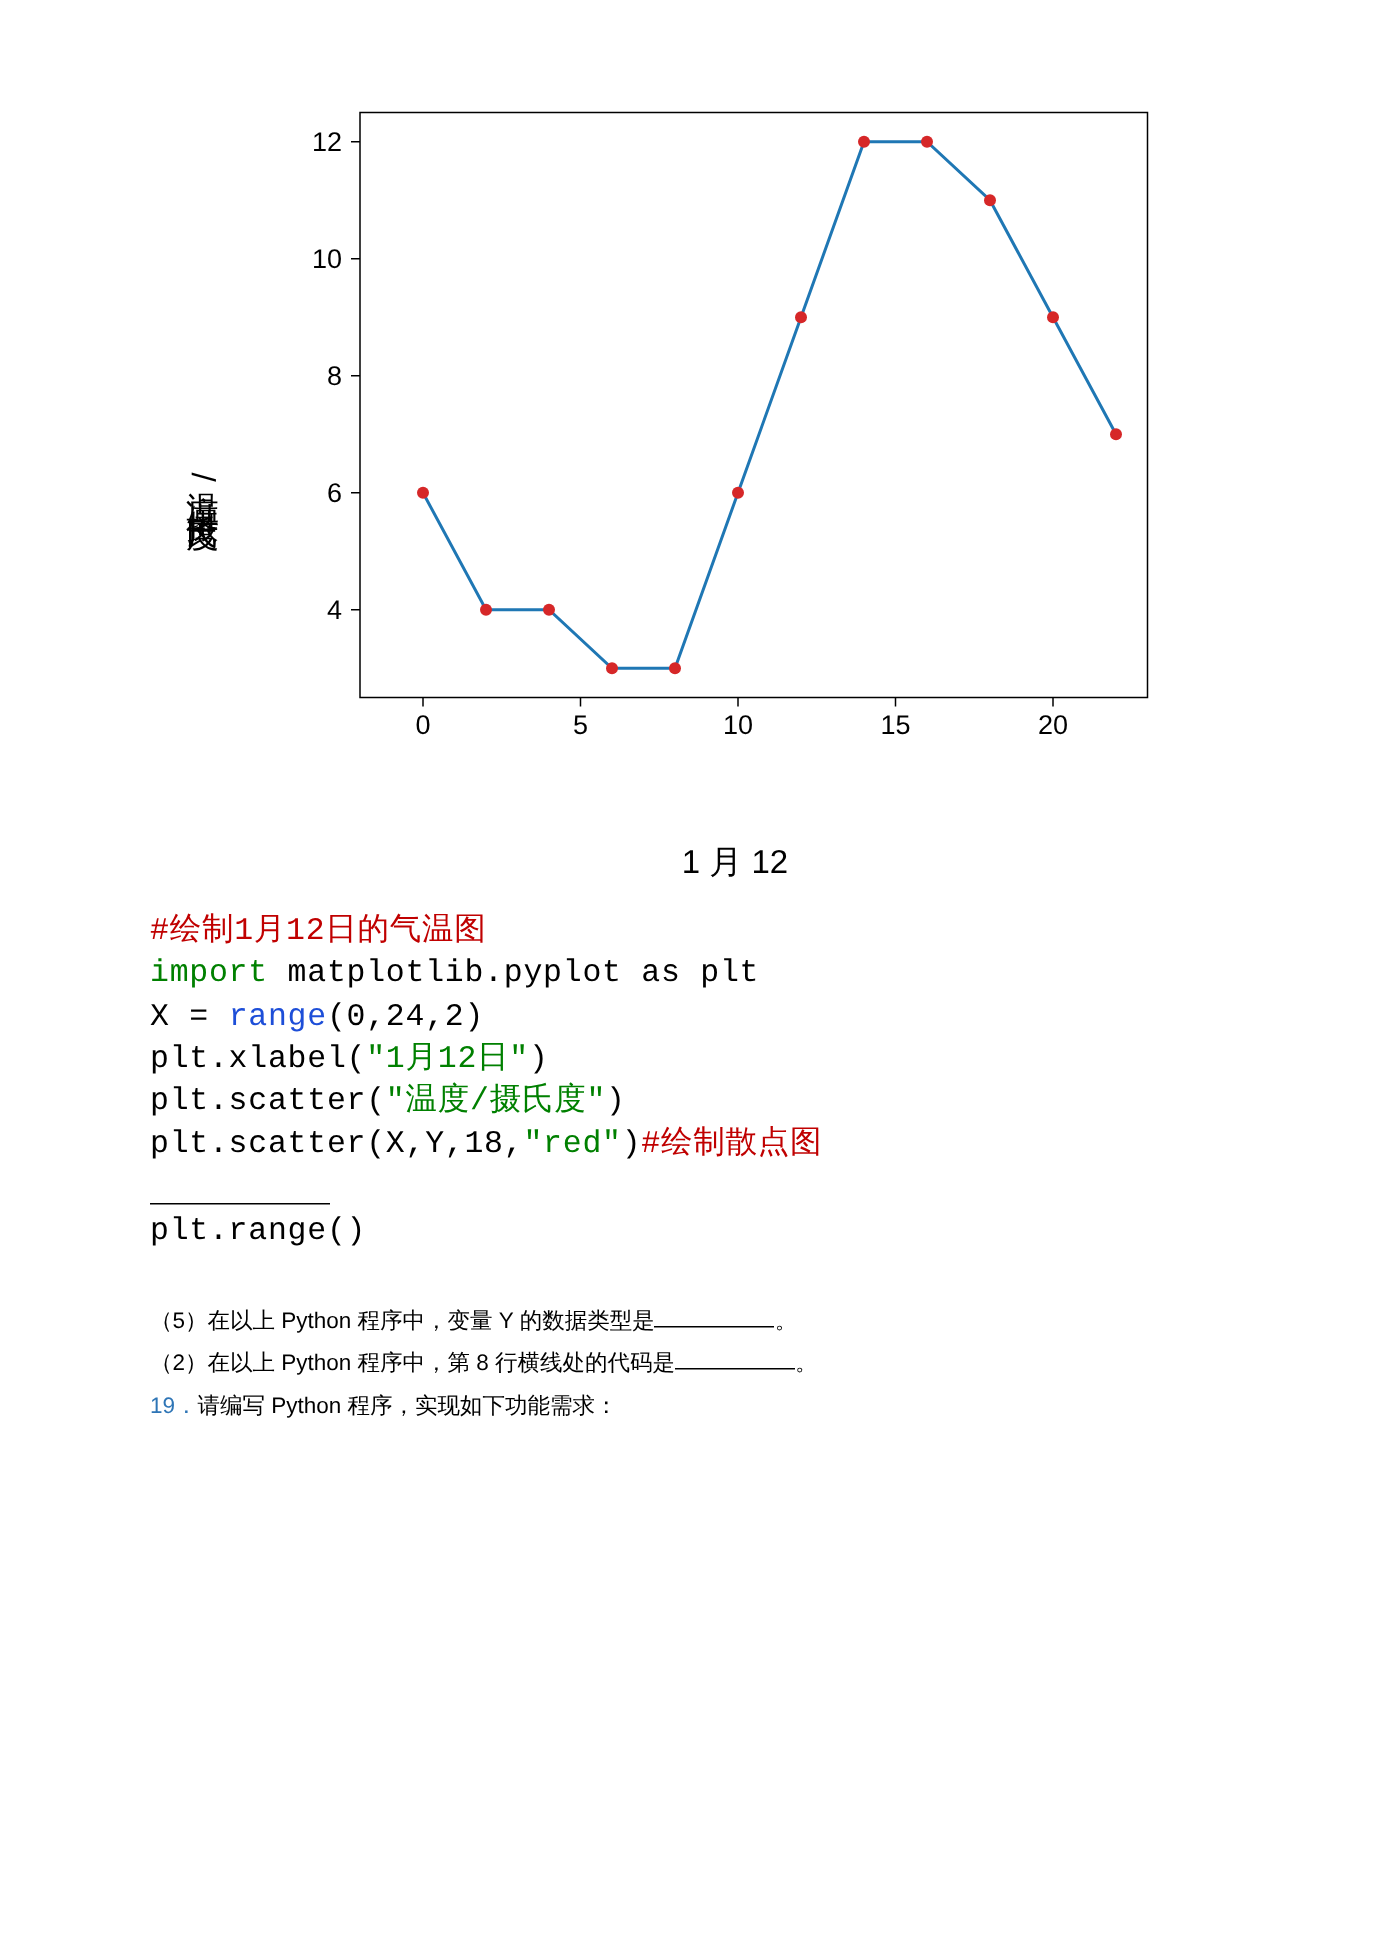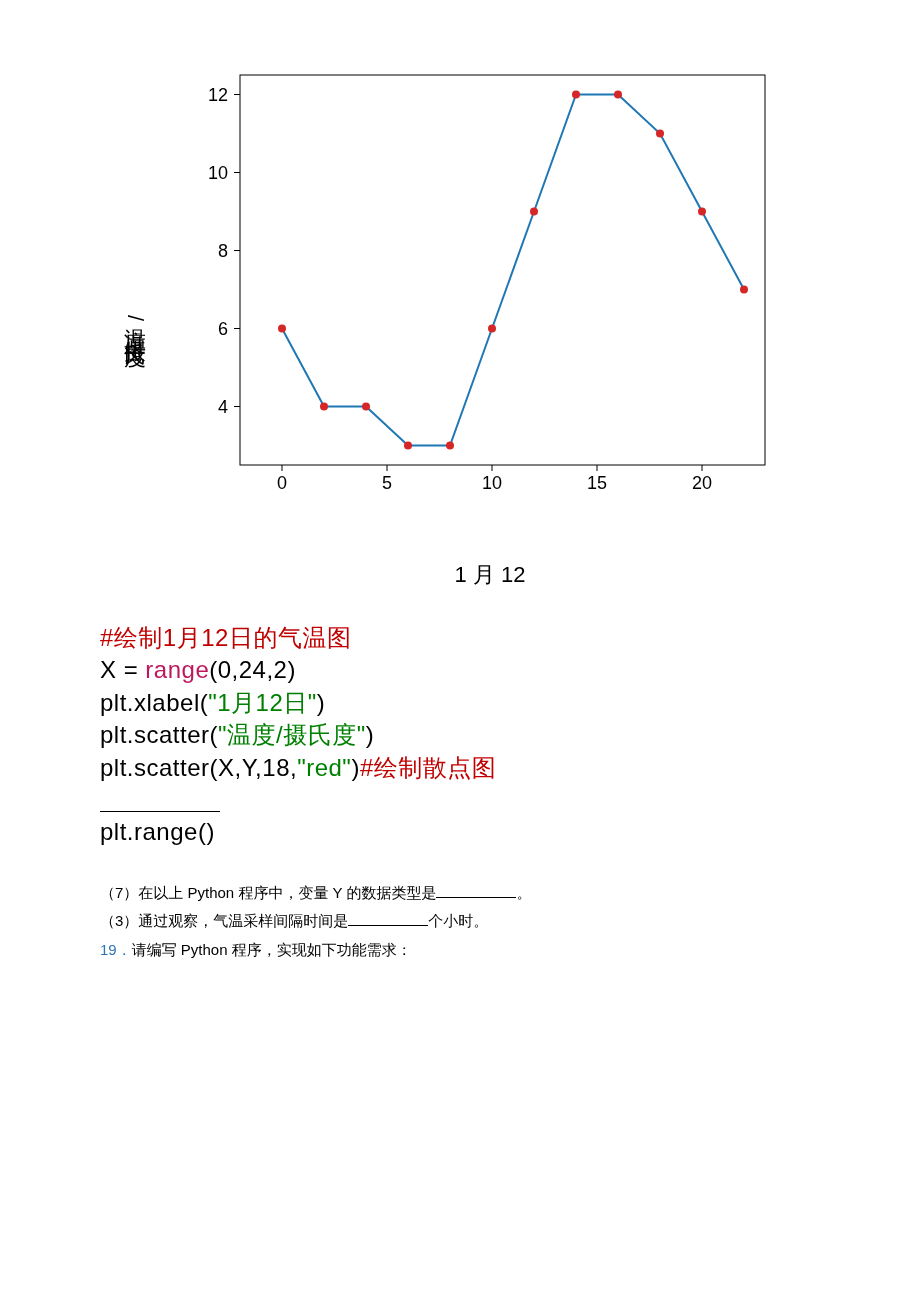--- a/index.html
+++ b/index.html
@@ -41,31 +41,31 @@
       height: 460px;
     }
     .xlabel {
       text-align: center;
       font-size: 22px;
       margin-top: 12px;
       color: #000;
       padding-left: 60px;
     }
     .code-block {
-      margin-top: 42px;
-      font-family: Liberation Sans, sans-serif;
-      font-size: 24px;
+      margin-top: 28px;
+      font-family: Liberation Mono, monospace;
+      font-size: 21px;
       line-height: 1.35;
       color: #000;
       letter-spacing: 0.5px;
     }
     .code-comment { color: #c00000; }
     .code-keyword { color: #008000; }
     .code-string { color: #008000; }
-    .code-func { color: #be185d; }
+    .code-func { color: #1d4ed8; }
     .code-black { color: #000; }
     .underline-blank {
       display: inline-block;
       border-top: 1.5px solid #000;
       width: 120px;
       height: 2px;
       vertical-align: middle;
       margin-top: 24px;
       margin-bottom: 3px;
     }
@@ -131,25 +131,26 @@
         <circle cx="480" cy="73.5" r="4" fill="#d62728"></circle>
         <circle cx="522" cy="151.5" r="4" fill="#d62728"></circle>
         <circle cx="564" cy="229.5" r="4" fill="#d62728"></circle>
       </svg>
   </div>
   <div class="xlabel" style="position:absolute;bottom:-10px;left:0;right:0;">1 月 12</div>
 </div>
 
 <div class="code-block">
   <div><span class="code-comment">#绘制1月12日的气温图</span></div>
+  <div><span class="code-keyword">import</span><span class="code-black"> matplotlib.pyplot as plt</span></div>
   <div><span class="code-black">X = </span><span class="code-func">range</span><span class="code-black">(0,24,2)</span></div>
   <div><span class="code-black">plt.xlabel(</span><span class="code-string">"1月12日"</span><span class="code-black">)</span></div>
   <div><span class="code-black">plt.scatter(</span><span class="code-string">"温度/摄氏度"</span><span class="code-black">)</span></div>
   <div><span class="code-black">plt.scatter(X,Y,18,</span><span class="code-string">"red"</span><span class="code-black">)</span><span class="code-comment">#绘制散点图</span></div>
   <div><span class="underline-blank"></span></div>
   <div><span class="code-black">plt.range()</span></div>
 </div>
 
 <div class="questions">
-  <div><span>（7）在以上 Python 程序中，变量 Y 的数据类型是</span><span class="blank"></span><span>。</span></div>
-  <div><span>（3）通过观察，气温采样间隔时间是</span><span class="blank"></span><span>个小时。</span></div>
+  <div><span>（5）在以上 Python 程序中，变量 Y 的数据类型是</span><span class="blank"></span><span>。</span></div>
+  <div><span>（2）在以上 Python 程序中，第 8 行横线处的代码是</span><span class="blank"></span><span>。</span></div>
   <div><span class="question-num">19．</span><span>请编写 Python 程序，实现如下功能需求：</span></div>
 </div>
 
 </body></html>

